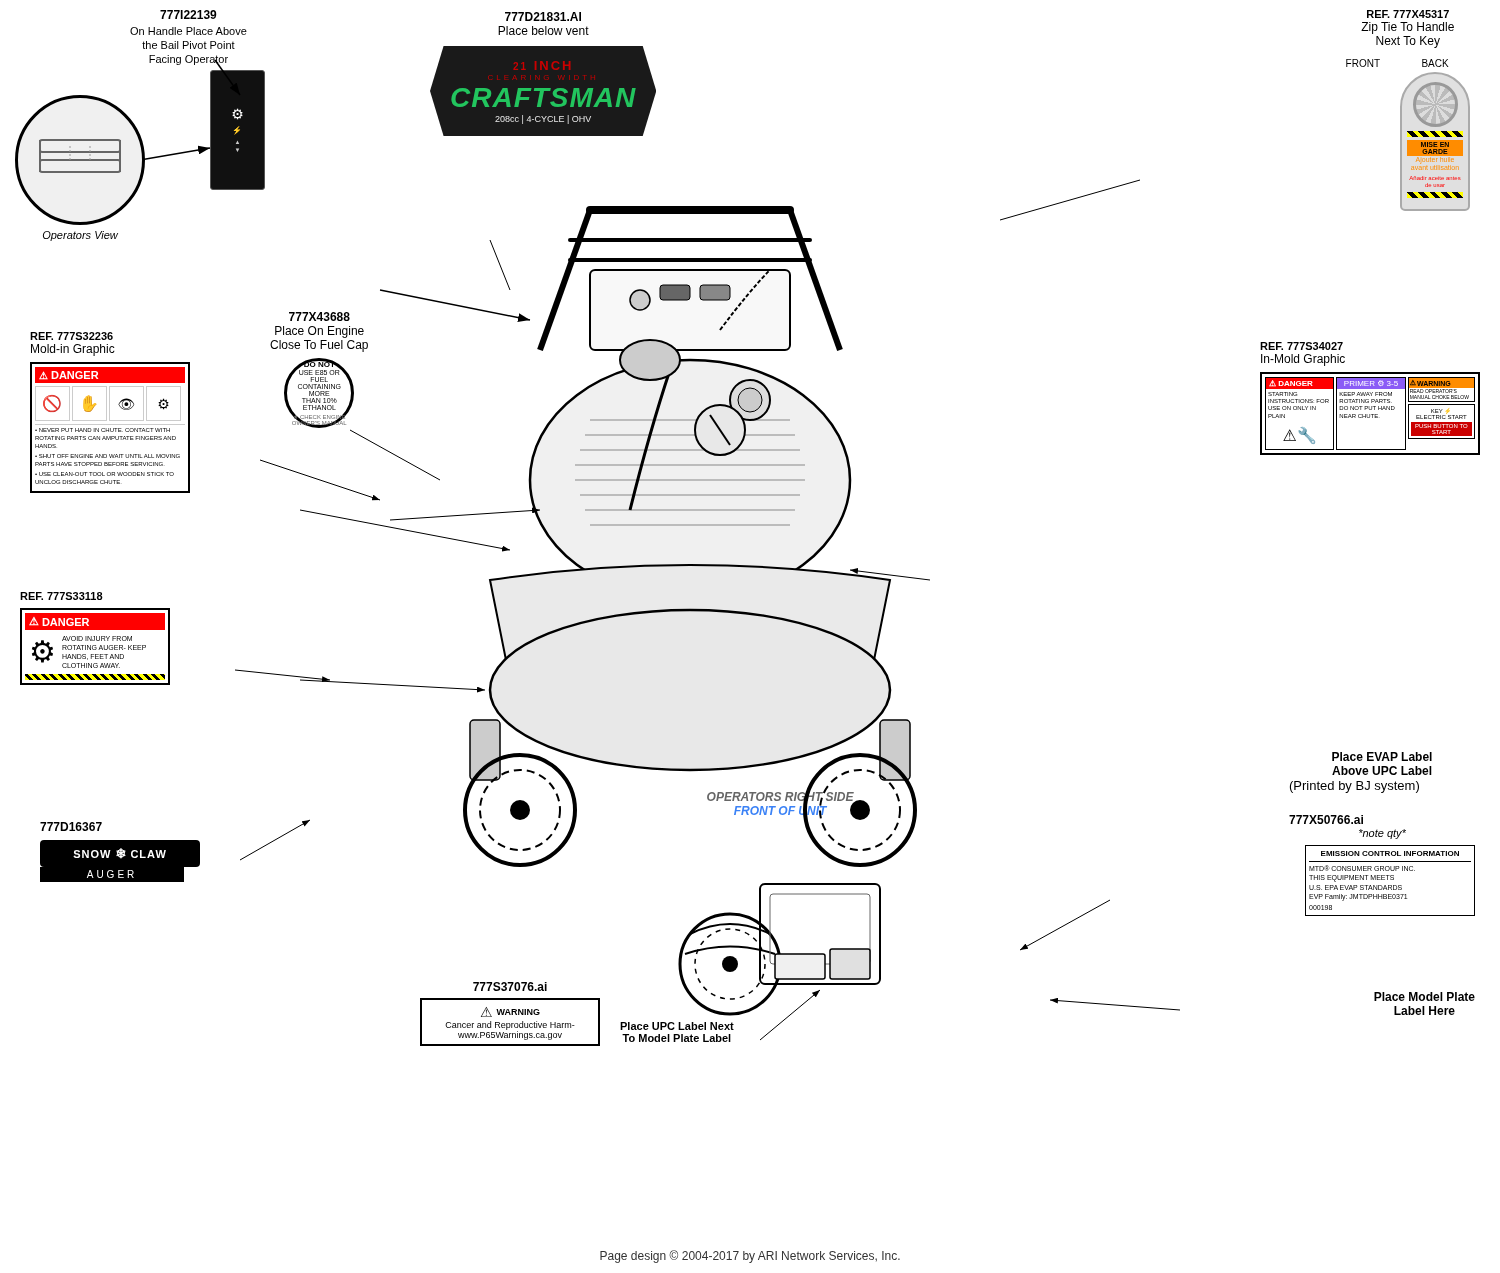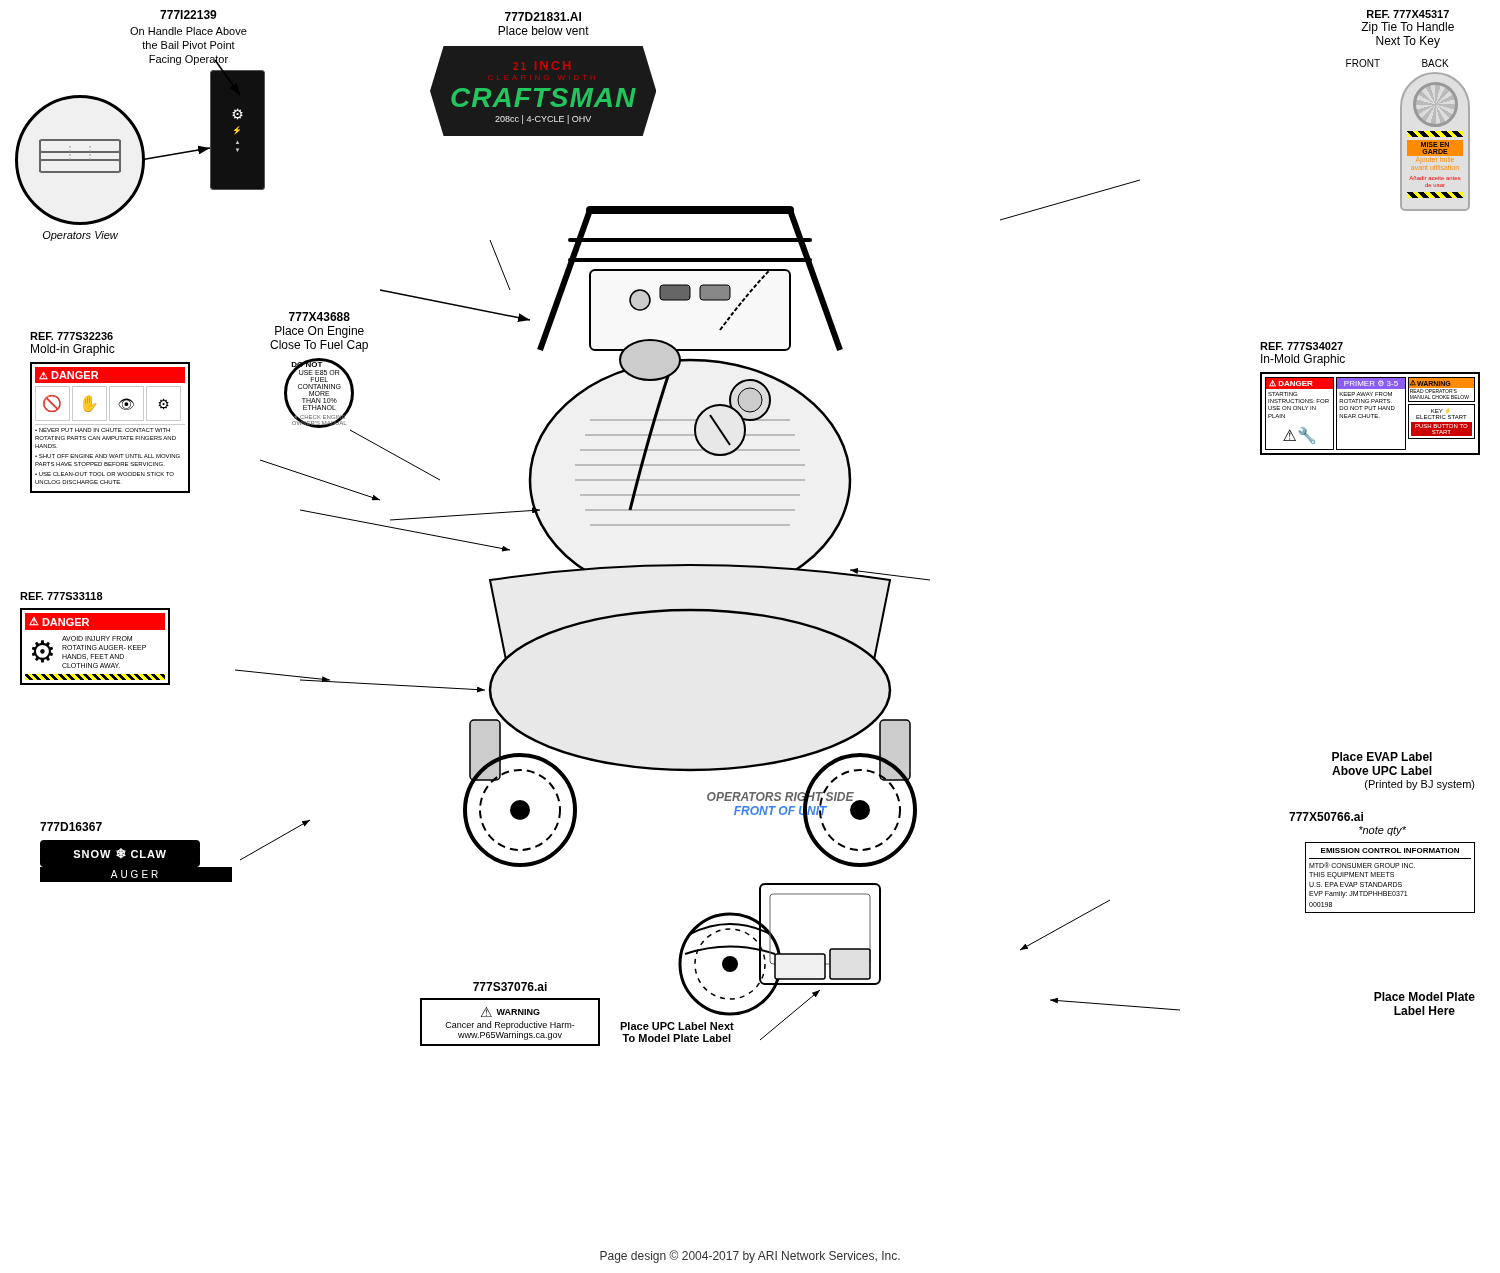--- a/index.html
+++ b/index.html
@@ -99,21 +99,21 @@
 
     
     .ethanol-label {
       width: 70px;
       height: 70px;
       border-radius: 50%;
       border: 3px solid #000;
       background: #fff;
       display: flex;
       flex-direction: column;
-      align-items: flex-start;
+      align-items: center;
       justify-content: center;
       text-align: center;
       font-size: 7px;
       padding: 4px;
     }
     .do-not-text {
       font-weight: bold;
       font-size: 8px;
       color: #000;
     }
@@ -370,21 +370,21 @@
     </div>
   </div>
 
   <div style="position:absolute; left:40px; top:820px;">
     <div class="part-number">777D16367</div>
     <div class="snow-claw-label" style="margin-top:6px;">
       <span style="font-size:11px; letter-spacing:1px;">SNOW</span>
       <span style="color:#fff;">❄</span>
       <span style="font-size:11px; letter-spacing:1px;">CLAW</span>
     </div>
-    <div style="background:#000; color:#fff; font-size:10px; text-align:center; padding:2px; width:192px; letter-spacing:3px;">AUGER</div>
+    <div style="background:#000; color:#fff; font-size:10px; text-align:center; padding:2px; width:144px; letter-spacing:3px;">AUGER</div>
   </div>
 
   <div style="position:absolute; left:420px; top:980px; text-align:center;">
     <div class="part-number">777S37076.ai</div>
     <div class="ca-warning" style="margin:4px auto;">
       <div class="ca-warning-header">
         <span style="font-size:14px;">⚠</span>
         <strong>WARNING</strong>
       </div>
       <div>Cancer and Reproductive Harm-</div>
@@ -415,21 +415,21 @@
   </div>
 
   <div style="position:absolute; left:620px; top:1020px; text-align:center; font-size:11px; font-weight:bold;">
     <div>Place UPC Label Next</div>
     <div>To Model Plate Label</div>
   </div>
 
   <div style="position:absolute; right:25px; top:750px;">
     <div style="font-size:12px; font-weight:bold; text-align:center;">Place EVAP Label</div>
     <div style="font-size:12px; font-weight:bold; text-align:center;">Above UPC Label</div>
-    <div style="font-size:11px; text-align:right;">(Printed by BJ system)</div>
+    <div style="font-size:13px; text-align:left;">(Printed by BJ system)</div>
     <div style="font-size:12px; font-weight:bold; text-align:left; margin-top:20px;">777X50766.ai</div>
     <div style="font-size:11px; font-style:italic; text-align:center;">*note qty*</div>
 
     <div class="emission-label" style="margin-top:6px;margin-left:16px;">
       <div style="font-weight:bold; font-size:8px; text-align:center; border-bottom:1px solid #000; padding-bottom:2px; margin-bottom:2px;">EMISSION CONTROL INFORMATION</div>
       <div>MTD® CONSUMER GROUP INC.</div>
       <div>THIS EQUIPMENT MEETS</div>
       <div>U.S. EPA EVAP STANDARDS</div>
       <div>EVP Family: JMTDPHHBE0371</div>
       <div style="font-size:7px; margin-top:2px;">000198</div>

